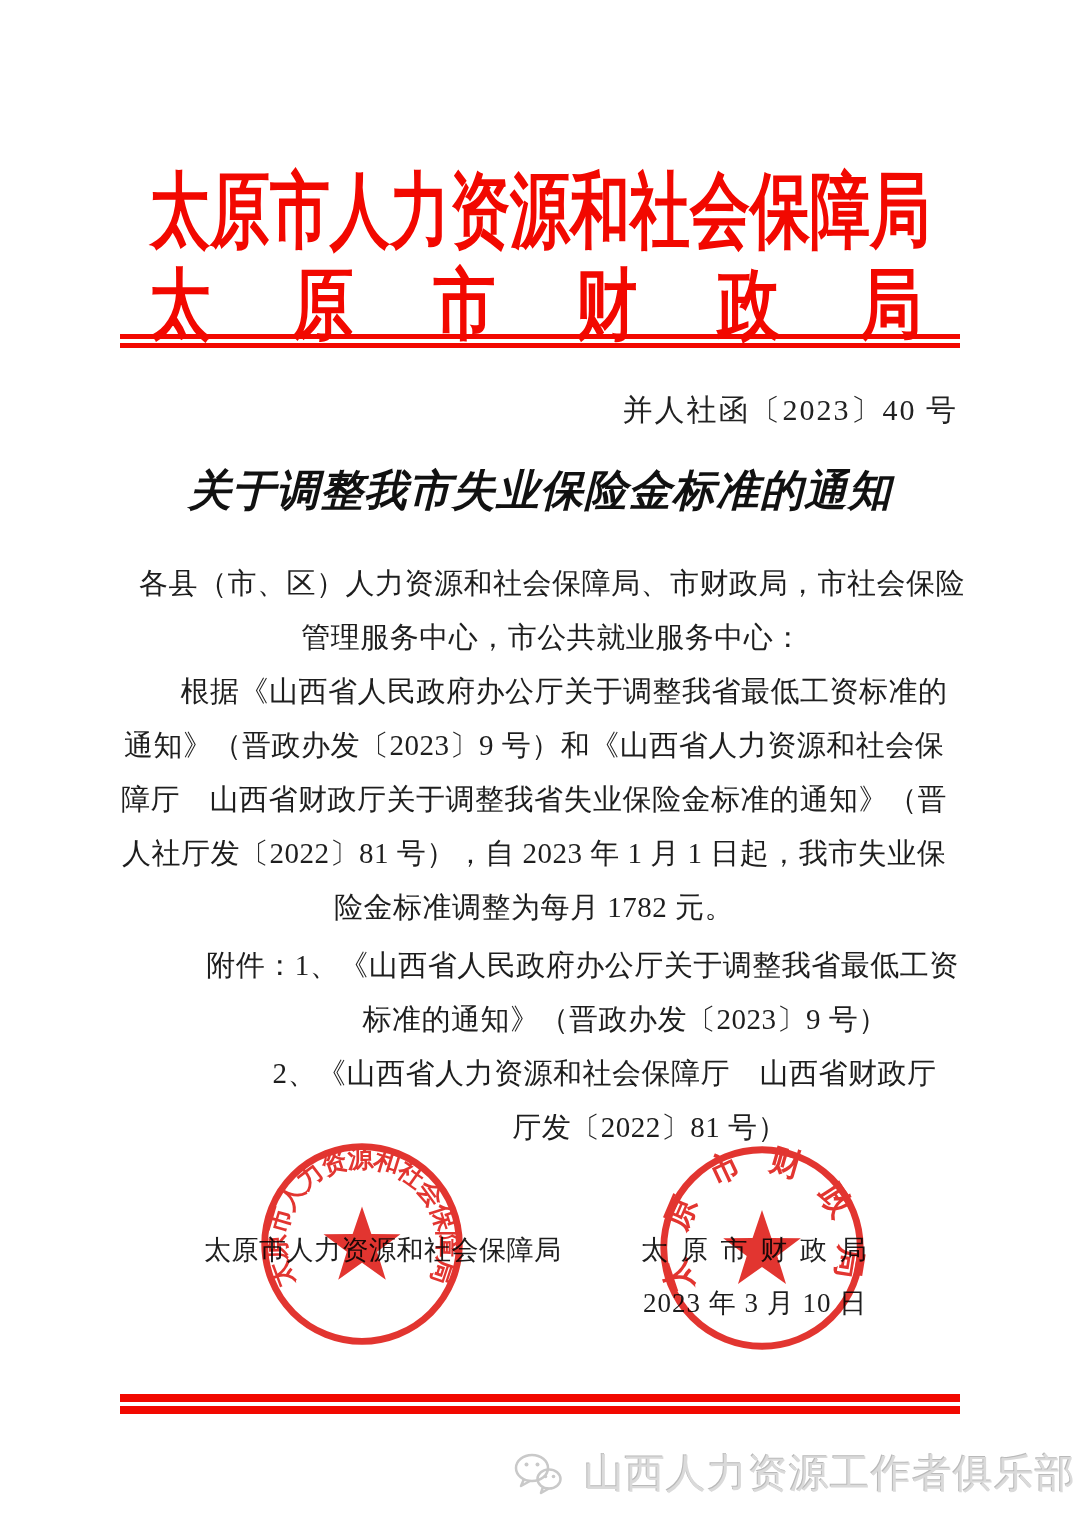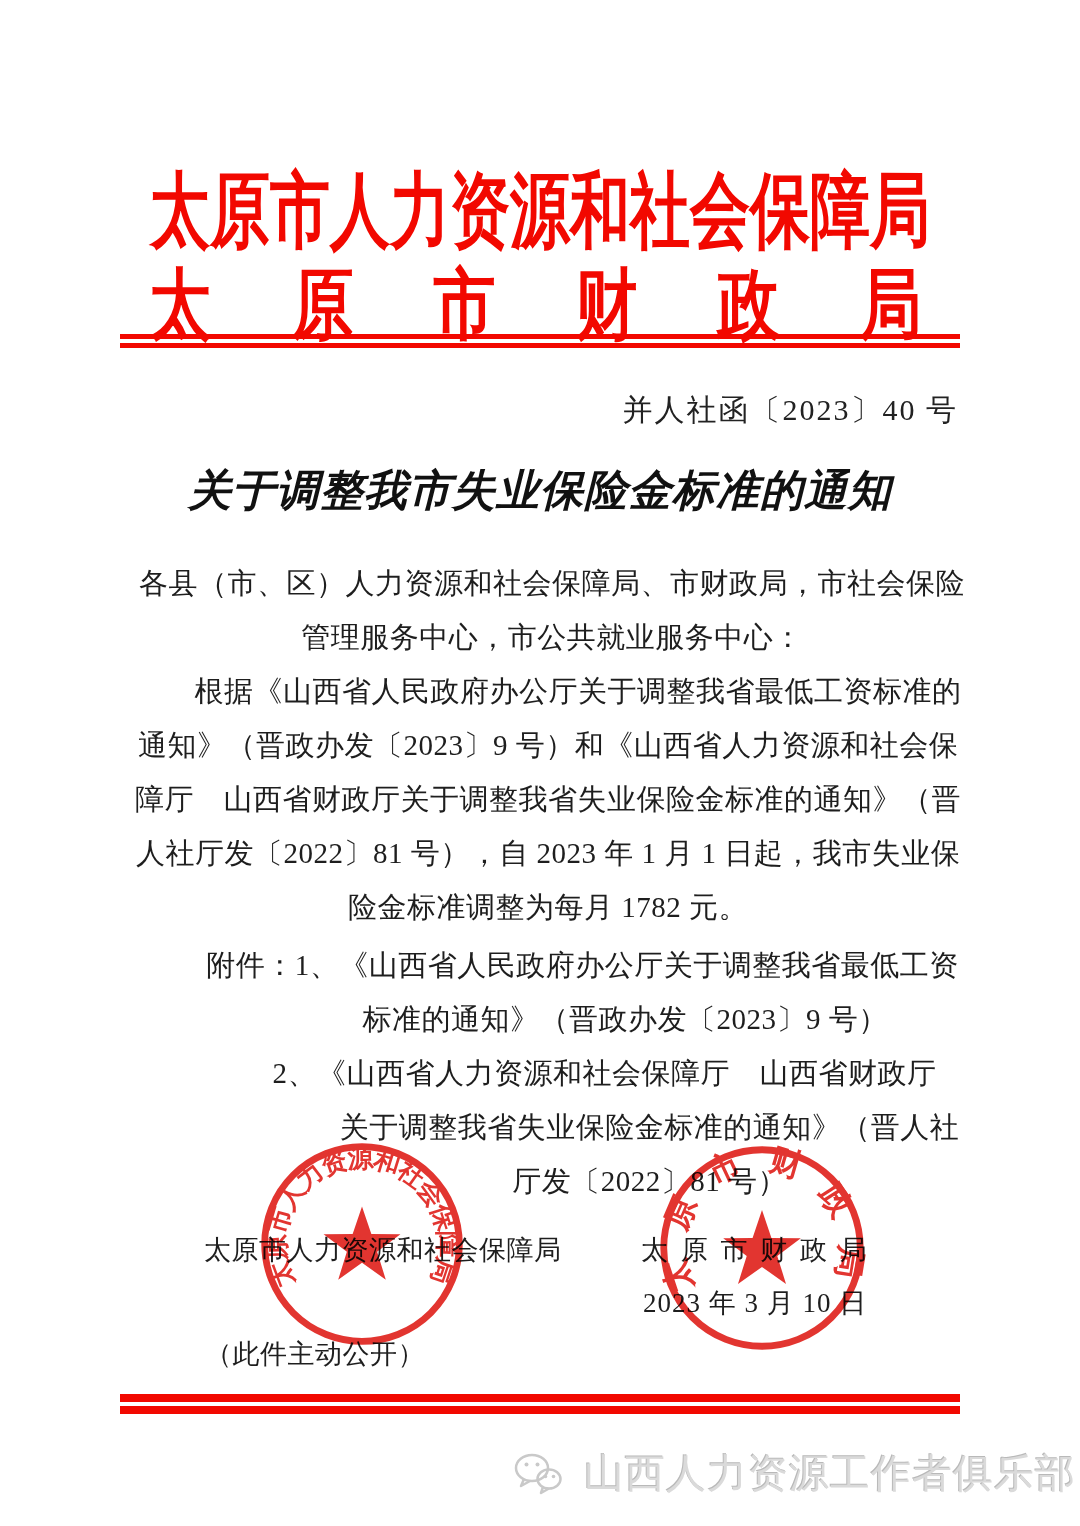--- a/index.html
+++ b/index.html
@@ -31,21 +31,21 @@
     position:absolute;top:384px;right:122px;font-size:30px;color:#222;
     white-space:nowrap;letter-spacing:2px;margin-top:6px;
   }
   .doc-title{
     position:absolute;top:462px;left:120px;width:840px;text-align:center;
     font-size:43px;font-weight:700;color:#111;white-space:nowrap;letter-spacing:1px;font-style:italic;
   }
   
   .bodyline{height:54px;line-height:54px;white-space:nowrap;font-size:29px;letter-spacing:0.5px;color:#1e1e1e;text-align:center;}
   .salutation{position:absolute;top:556px;left:137px;width:830px;}
-  .main-para{position:absolute;top:664px;left:133px;width:830px;}
+  .main-para{position:absolute;top:664px;left:119px;width:830px;}
   .main-para .indent{padding-left:60px;}
   .attachments{position:absolute;top:938px;left:137px;width:830px;}
   .att-0{padding-left:61px;}
   .att-1{padding-left:146px;}
   .att-2{padding-left:105px;}
   .att-3{padding-left:195px;}
   .att-4{padding-left:195px;}
   
   .sig{position:absolute;font-size:27px;white-space:nowrap;color:#1e1e1e;letter-spacing:0.5px;}
   .sig-left{top:1232px;left:204px;}
@@ -94,28 +94,26 @@
     <div class="bodyline">通知》（晋政办发〔2023〕9 号）和《山西省人力资源和社会保</div>
     <div class="bodyline">障厅　山西省财政厅关于调整我省失业保险金标准的通知》（晋</div>
     <div class="bodyline">人社厅发〔2022〕81 号），自 2023 年 1 月 1 日起，我市失业保</div>
     <div class="bodyline">险金标准调整为每月 1782 元。</div>
   </div>
 
   <div class="attachments">
     <div class="bodyline att-0">附件：1、《山西省人民政府办公厅关于调整我省最低工资</div>
     <div class="bodyline att-1">标准的通知》（晋政办发〔2023〕9 号）</div>
     <div class="bodyline att-2">2、《山西省人力资源和社会保障厅　山西省财政厅</div>
-    <div class="bodyline att-3">关于调整我省失业保险金标准的通知》（晋人社</div>
     <div class="bodyline att-4">厅发〔2022〕81 号）</div>
   </div>
 
   <div class="sig sig-left">太原市人力资源和社会保障局</div>
   <div class="sig sig-right">太 原 市 财 政 局</div>
   <div class="sig sig-date">2023 年 3 月 10 日</div>
-  <div class="sig sig-note">（此件主动公开）</div>
 
   <svg class="seal seal-left" width="212" height="212" viewBox="0 0 220 220">
     <defs>
       <path id="sealArcL" d="M 40.7 150 A 80 80 0 1 1 179.3 150" fill="none"></path>
     </defs>
     <circle cx="110" cy="110" r="101" fill="none" stroke="#e0231e" stroke-width="7"></circle>
     <polygon fill="#e0231e" points="110,71 119.7,99.7 149.9,100 125.7,118.1 134.7,147 110,129.5 85.3,147 94.3,118.1 70.1,100 100.3,99.7"></polygon>
     <text fill="#e0231e" font-size="27">
       <textPath href="#sealArcL" startOffset="0" textLength="332" lengthAdjust="spacing">太原市人力资源和社会保障局</textPath>
     </text>

